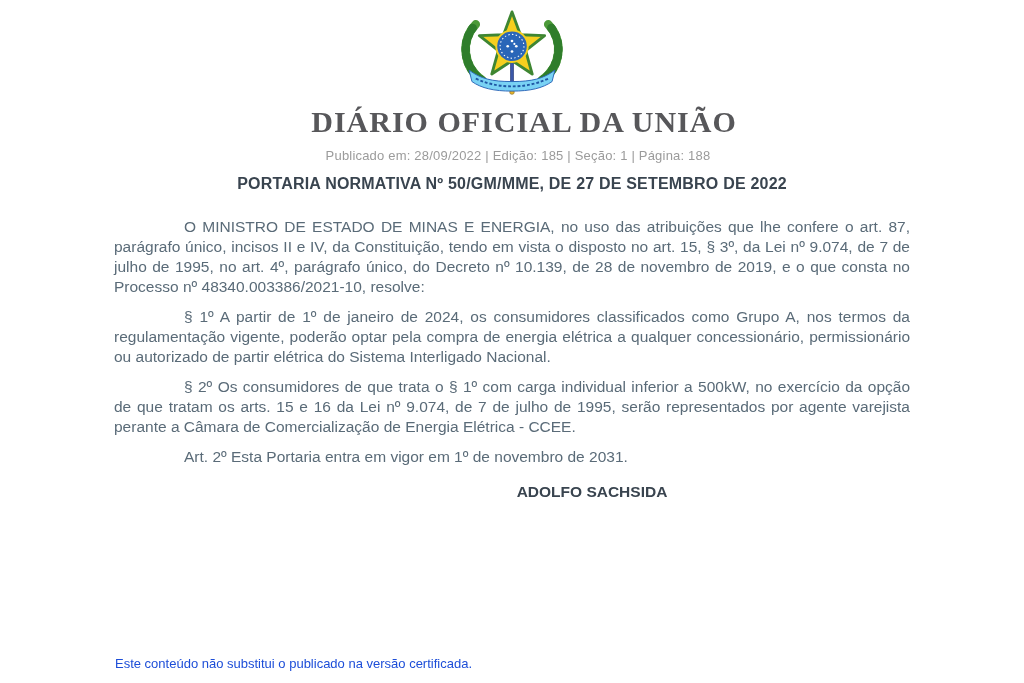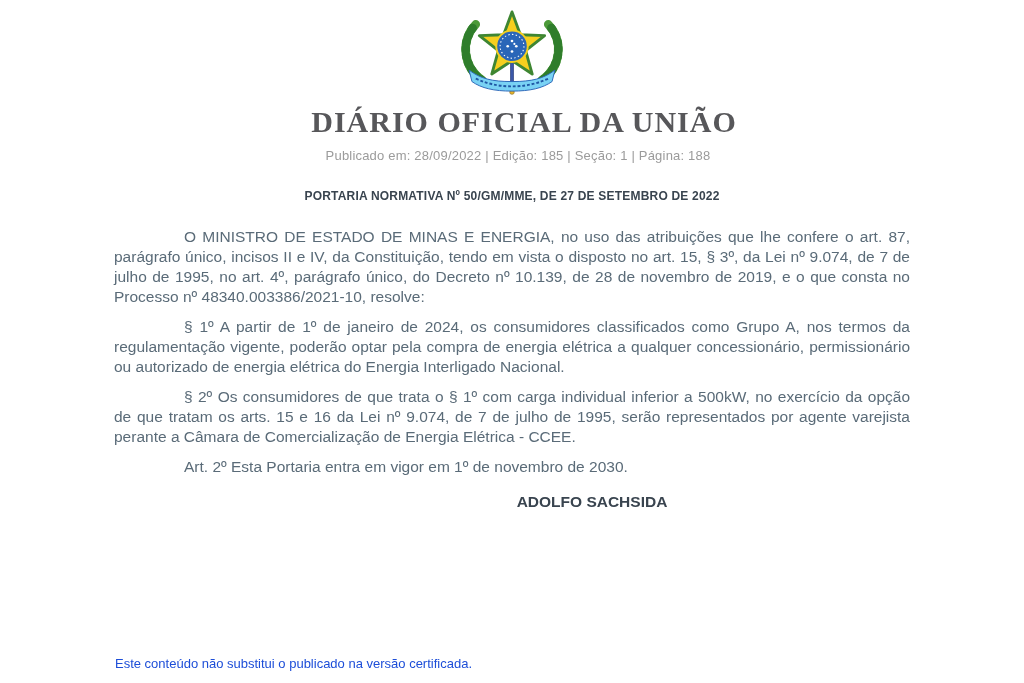--- a/index.html
+++ b/index.html
@@ -40,24 +40,24 @@
     margin-top: 7px;
     letter-spacing: 0.2px;
   }
   .doc {
     width: 796px;
     margin: 0 auto;
   }
   .doc-title {
     text-align: center;
     font-weight: bold;
-    font-size: 12px;
+    font-size: 16px;
     color: #39444f;
     letter-spacing: 0.2px;
-    margin-top: 26px;
+    margin-top: 12px;
     margin-bottom: 24px;
   }
   .doc p.body-par {
     color: #5a6b78;
     font-size: 15.5px;
     line-height: 20px;
     text-align: justify;
     text-indent: 70px;
     margin-bottom: 10px;
   }
@@ -110,22 +110,22 @@
     </svg>
 
     <div class="masthead">DIÁRIO OFICIAL DA UNIÃO</div>
     <div class="pub-meta">Publicado em: 28/09/2022 | Edição: 185 | Seção: 1 | Página: 188</div>
   </div>
 
   <div class="doc">
     <div class="doc-title">PORTARIA NORMATIVA Nº 50/GM/MME, DE 27 DE SETEMBRO DE 2022</div>
 
     <p class="body-par">O MINISTRO DE ESTADO DE MINAS E ENERGIA, no uso das atribuições que lhe confere o art. 87, parágrafo único, incisos II e IV, da Constituição, tendo em vista o disposto no art. 15, § 3º, da Lei nº 9.074, de 7 de julho de 1995, no art. 4º, parágrafo único, do Decreto nº 10.139, de 28 de novembro de 2019, e o que consta no Processo nº 48340.003386/2021-10, resolve:</p>
-    <p class="body-par">§ 1º A partir de 1º de janeiro de 2024, os consumidores classificados como Grupo A, nos termos da regulamentação vigente, poderão optar pela compra de energia elétrica a qualquer concessionário, permissionário ou autorizado de energia elétrica do Energia Interligado Nacional.</p>
+    <p class="body-par">§ 1º A partir de 1º de janeiro de 2024, os consumidores classificados como Grupo A, nos termos da regulamentação vigente, poderão optar pela compra de energia elétrica a qualquer concessionário, permissionário ou autorizado de partir elétrica do Sistema Interligado Nacional.</p>
     <p class="body-par">§ 2º Os consumidores de que trata o § 1º com carga individual inferior a 500kW, no exercício da opção de que tratam os arts. 15 e 16 da Lei nº 9.074, de 7 de julho de 1995, serão representados por agente varejista perante a Câmara de Comercialização de Energia Elétrica - CCEE.</p>
-    <p class="body-par">Art. 2º Esta Portaria entra em vigor em 1º de novembro de 2030.</p>
+    <p class="body-par">Art. 2º Esta Portaria entra em vigor em 1º de novembro de 2031.</p>
 
     <div class="signature">ADOLFO SACHSIDA</div>
   </div>
 
   <div class="disclaimer">Este conteúdo não substitui o publicado na versão certificada.</div>
 
 </div>
 
 </body></html>

